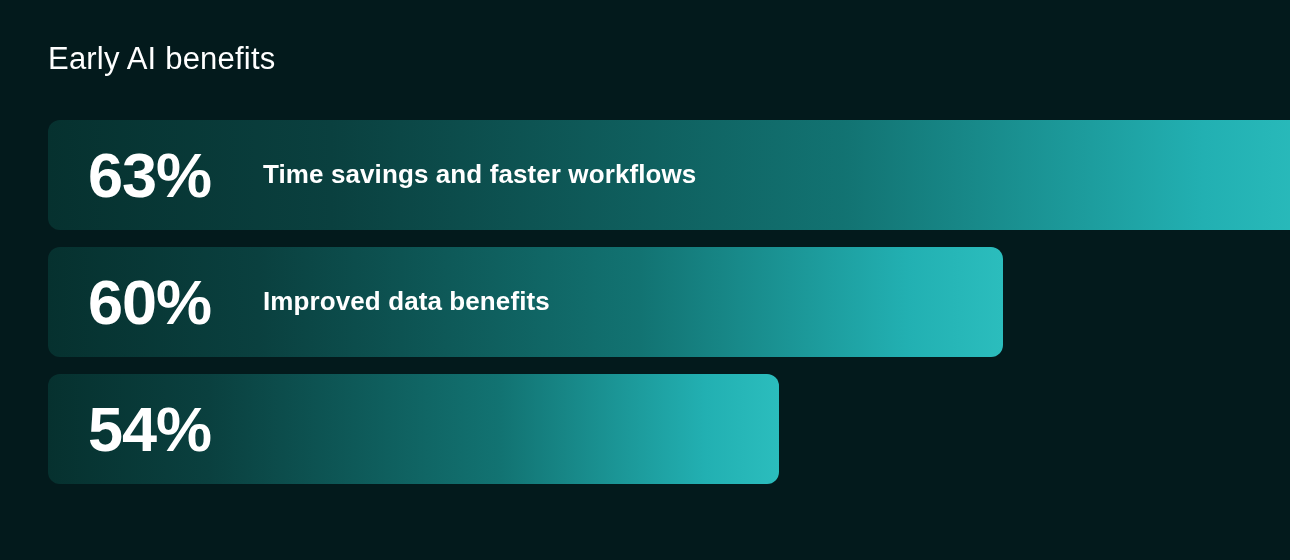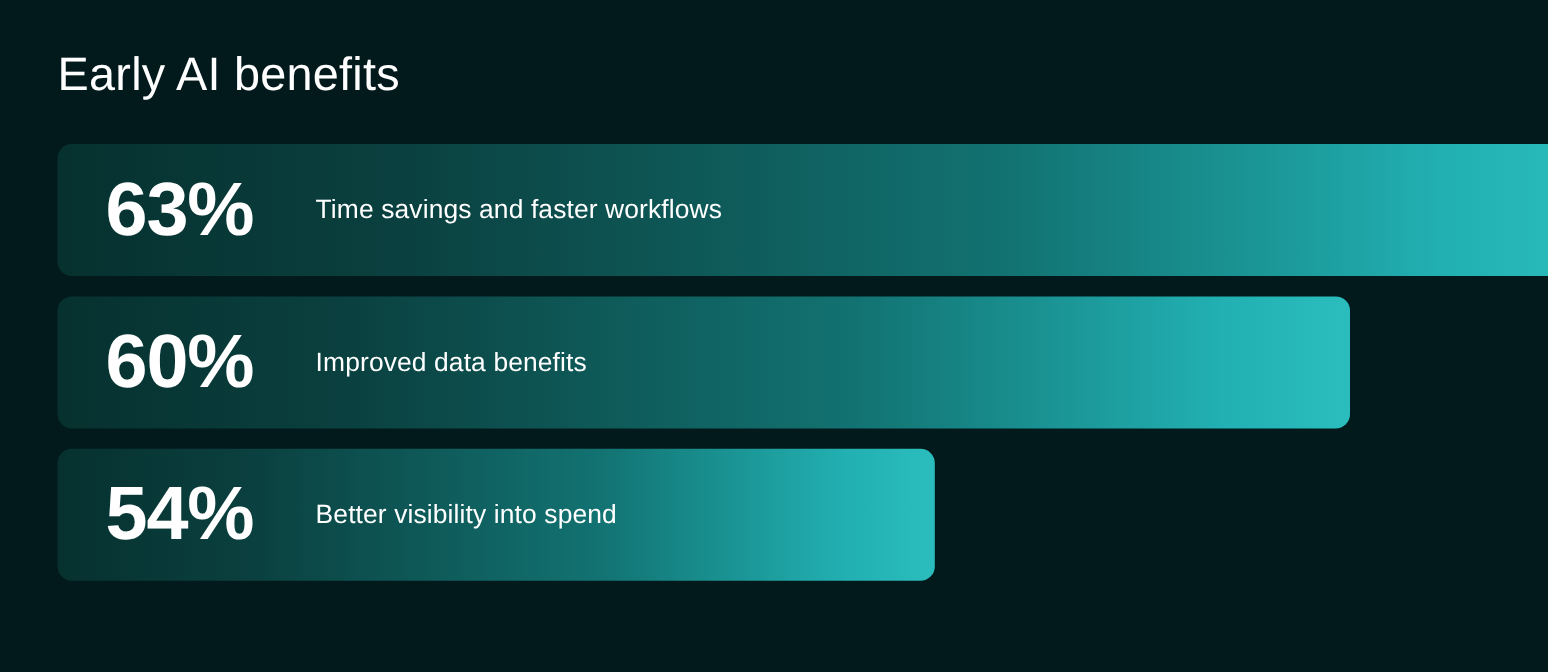--- a/index.html
+++ b/index.html
@@ -16,21 +16,21 @@
     position: relative;
     width: 1290px;
     height: 560px;
     background: #031a1c;
     box-sizing: border-box;
   }
   #chart-title {
     position: absolute;
     left: 48px;
     top: 42px;
-    font-size: 39px;
+    font-size: 31px;
     font-weight: 300;
     letter-spacing: 0.2px;
     color: #ffffff;
     line-height: 1.1;
     white-space: nowrap;
   }
   #bars {
     position: absolute;
     left: 48px;
     top: 120px;
@@ -59,46 +59,45 @@
     letter-spacing: -1px;
     color: #ffffff;
     line-height: 1;
     white-space: nowrap;
   }
   .bar-label {
     position: absolute;
     left: 215px;
     top: 50%;
     transform: translateY(-50%);
-    font-size: 22px;
-    font-weight: 400;
+    font-size: 26px;
+    font-weight: 700;
     letter-spacing: 0.1px;
     color: #ffffff;
     line-height: 1.2;
     white-space: nowrap;
   }
 </style>
 </head>
 <body>
 
 <div id="infographic">
 
   <div id="chart-title">Early AI benefits</div>
 
   <div id="bars">
 
     <div class="bar-row" style="width: 1284px;">
       <span class="bar-value">63%</span>
       <span class="bar-label">Time savings and faster workflows</span>
     </div>
 
-    <div class="bar-row" style="width: 1077px;">
+    <div class="bar-row" style="width: 955px;">
       <span class="bar-value">60%</span>
       <span class="bar-label">Improved data benefits</span>
     </div>
 
     <div class="bar-row" style="width: 731px;">
       <span class="bar-value">54%</span>
-      <span class="bar-label">Better visibility into spend</span>
     </div>
 
   </div>
 </div>
 
 </body></html>

